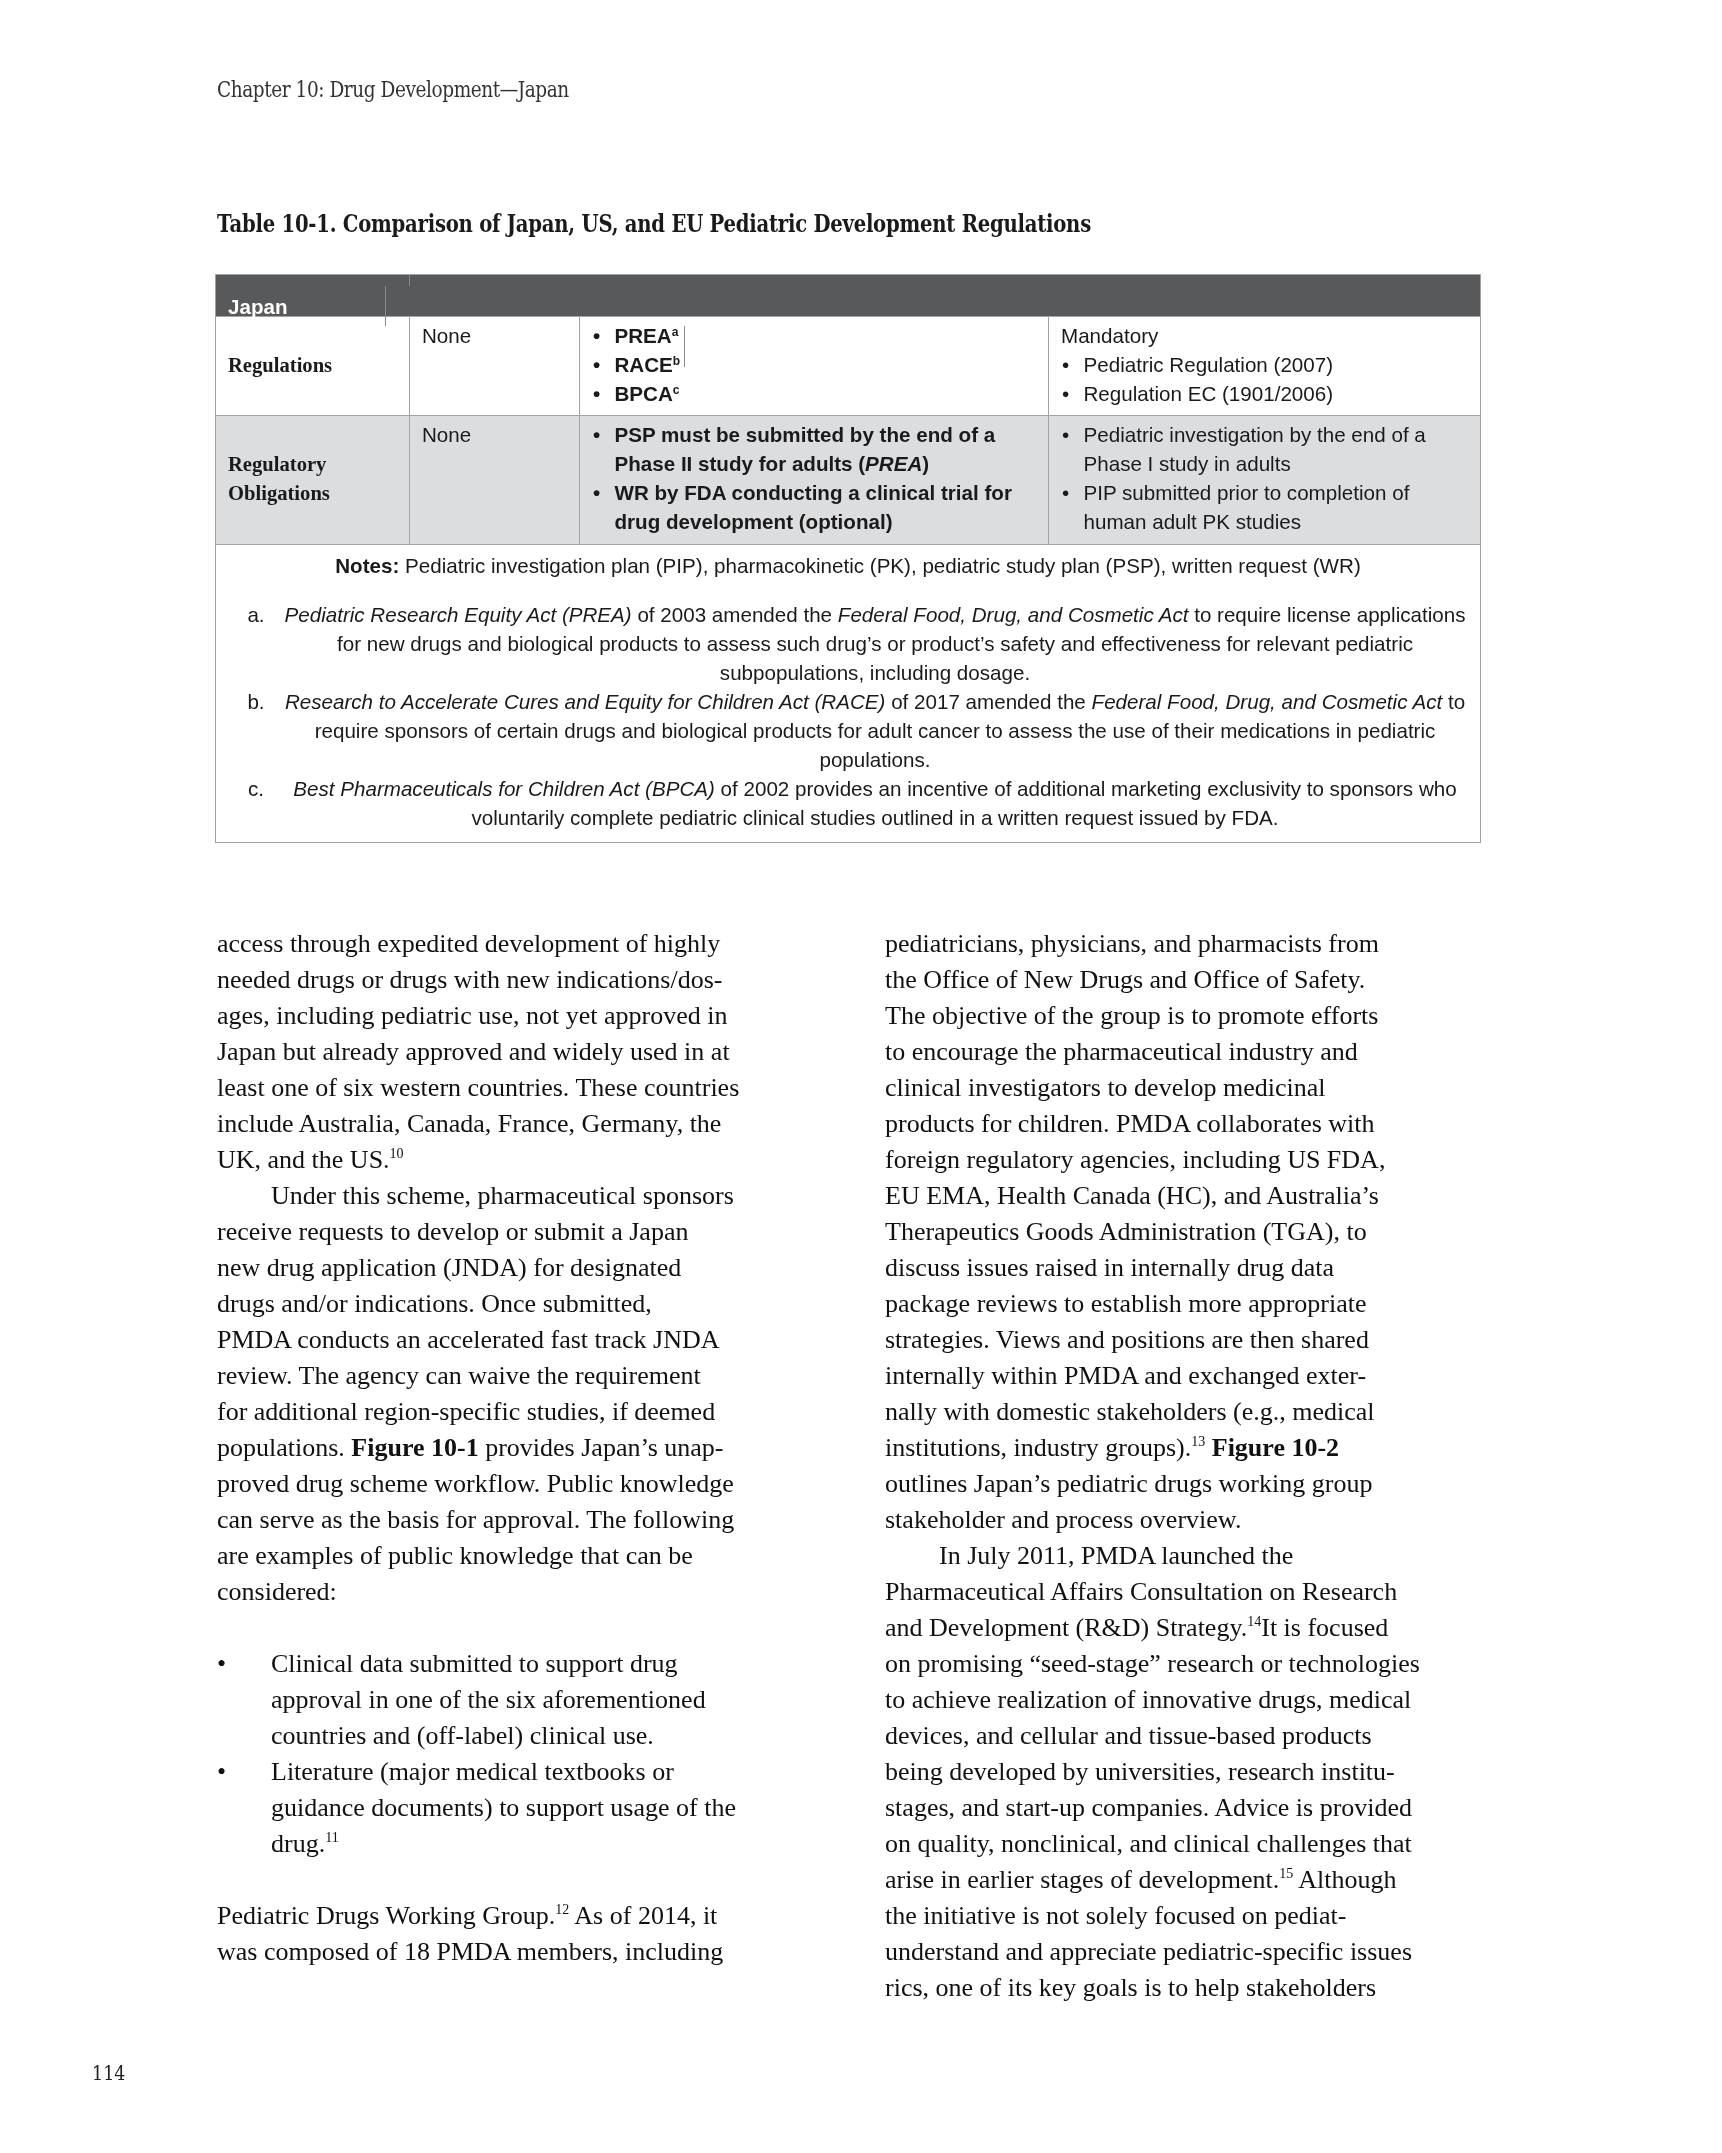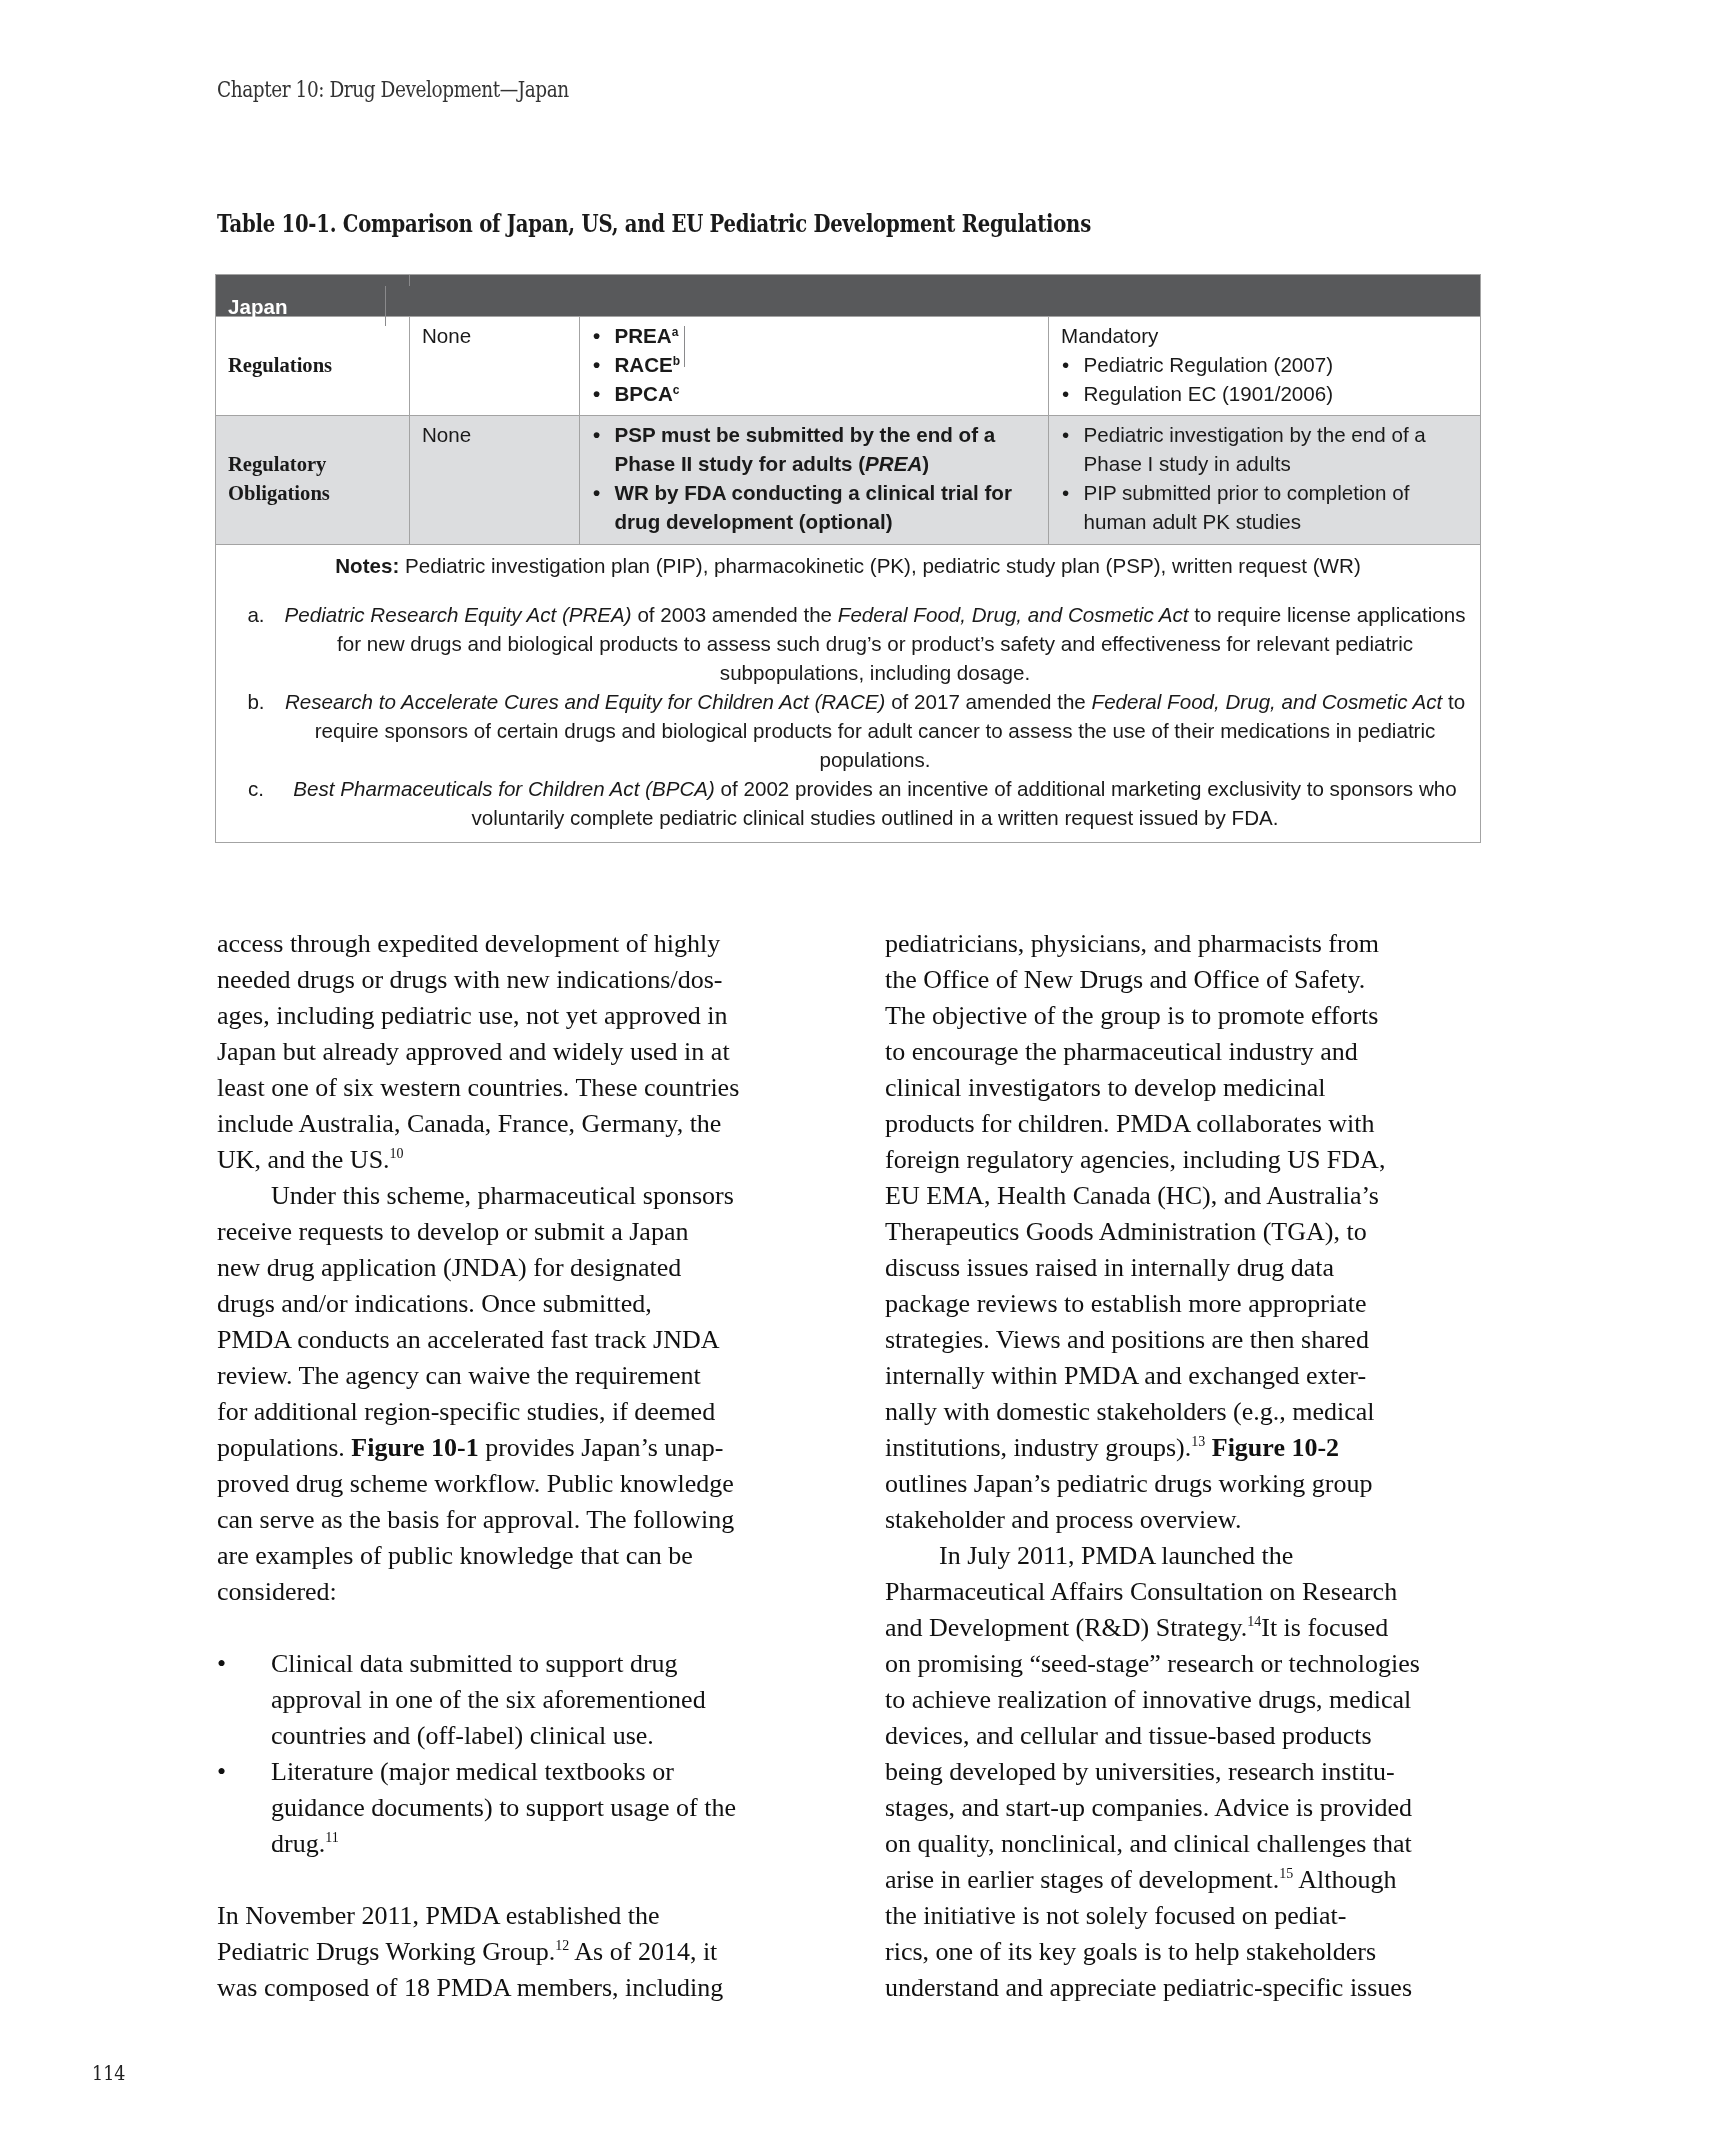--- a/index.html
+++ b/index.html
@@ -142,21 +142,20 @@
     <div class="ln line"><span>are examples of public knowledge that can be</span></div>
     <div class="ln line"><span>considered:</span></div>
     <div class="ln blank"></div>
     <div class="ln bullet"><span class="dot">•</span><span>Clinical data submitted to support drug</span></div>
     <div class="ln cont"><span>approval in one of the six aforementioned</span></div>
     <div class="ln cont"><span>countries and (off-label) clinical use.</span></div>
     <div class="ln bullet"><span class="dot">•</span><span>Literature (major medical textbooks or</span></div>
     <div class="ln cont"><span>guidance documents) to support usage of the</span></div>
     <div class="ln cont"><span>drug.</span><sup>11</sup></div>
     <div class="ln blank"></div>
-    <div class="ln line"><span>In November 2011, PMDA established the</span></div>
     <div class="ln line"><span>Pediatric Drugs Working Group.</span><sup>12</sup><span> As of 2014, it</span></div>
     <div class="ln line"><span>was composed of 18 PMDA members, including</span></div>
   </div>
 <div class="col col-right">
     <div class="ln line"><span>pediatricians, physicians, and pharmacists from</span></div>
     <div class="ln line"><span>the Office of New Drugs and Office of Safety.</span></div>
     <div class="ln line"><span>The objective of the group is to promote efforts</span></div>
     <div class="ln line"><span>to encourage the pharmaceutical industry and</span></div>
     <div class="ln line"><span>clinical investigators to develop medicinal</span></div>
     <div class="ln line"><span>products for children. PMDA collaborates with</span></div>
@@ -175,18 +174,18 @@
     <div class="ln line"><span>Pharmaceutical Affairs Consultation on Research</span></div>
     <div class="ln line"><span>and Development (R&amp;D) Strategy.</span><sup>14</sup><span>It is focused</span></div>
     <div class="ln line"><span>on promising “seed-stage” research or technologies</span></div>
     <div class="ln line"><span>to achieve realization of innovative drugs, medical</span></div>
     <div class="ln line"><span>devices, and cellular and tissue-based products</span></div>
     <div class="ln line"><span>being developed by universities, research institu-</span></div>
     <div class="ln line"><span>stages, and start-up companies. Advice is provided</span></div>
     <div class="ln line"><span>on quality, nonclinical, and clinical challenges that</span></div>
     <div class="ln line"><span>arise in earlier stages of development.</span><sup>15</sup><span> Although</span></div>
     <div class="ln line"><span>the initiative is not solely focused on pediat-</span></div>
+    <div class="ln line"><span>understand and appreciate pediatric-specific issues</span></div>
     <div class="ln line"><span>rics, one of its key goals is to help stakeholders</span></div>
-    <div class="ln line"><span>understand and appreciate pediatric-specific issues</span></div>
   </div>
 
 <div class="page-number">114</div>
 
 
 </body></html>

